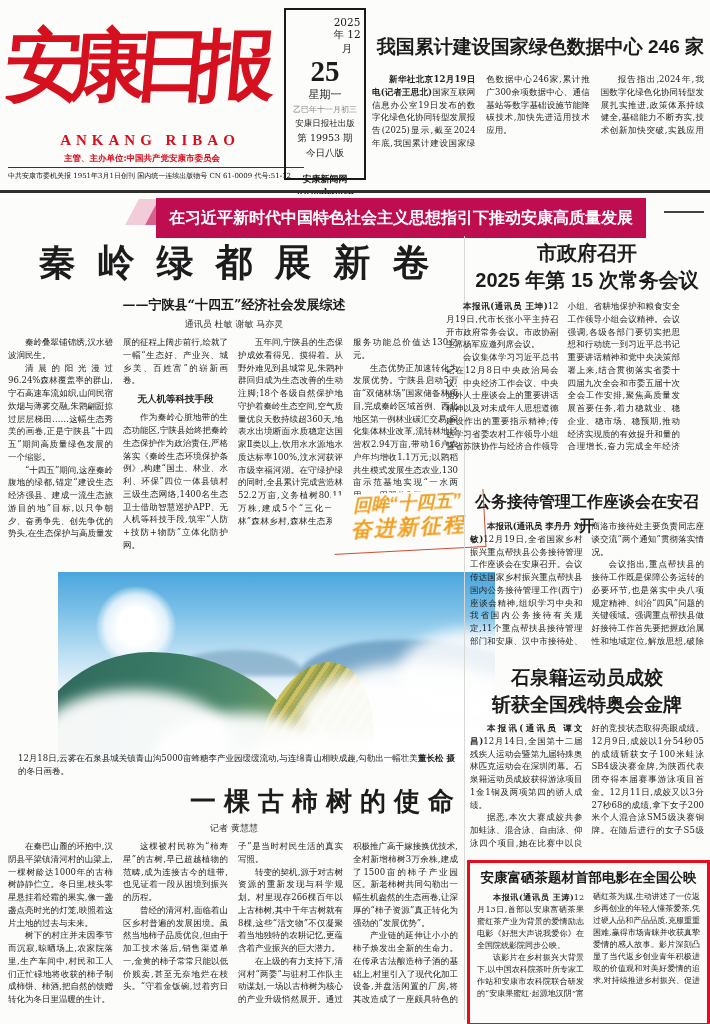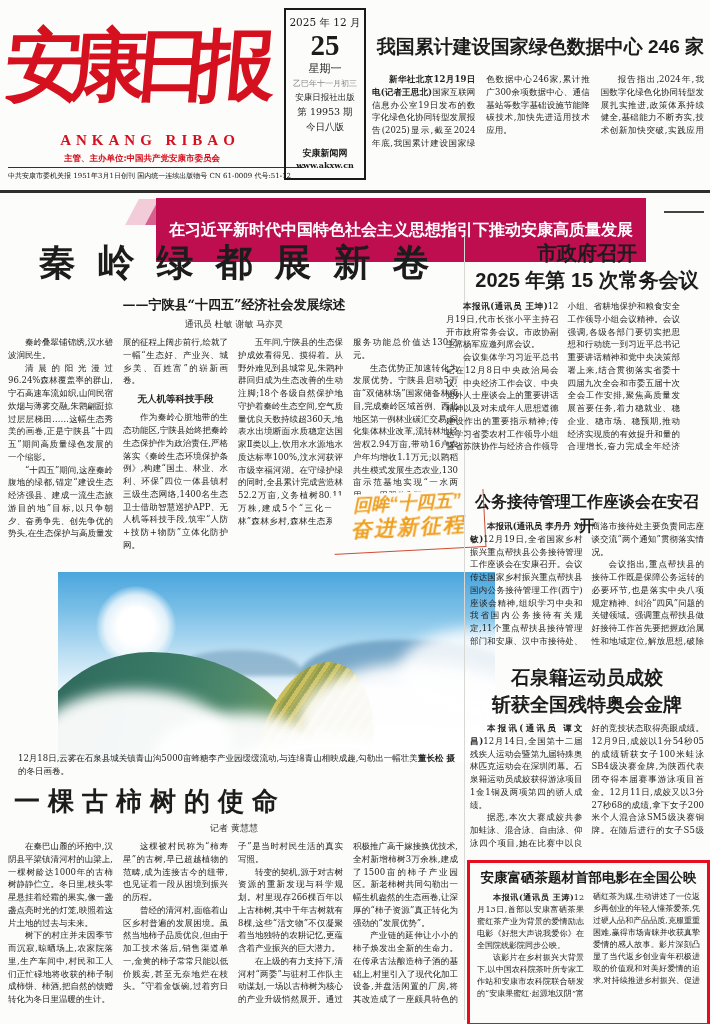--- a/index.html
+++ b/index.html
@@ -9,21 +9,21 @@
   .mh-title{position:absolute;left:6px;top:16px;width:278px;font-size:78px;line-height:1.25;font-weight:bold;
             color:#d5101f;letter-spacing:-14px;white-space:nowrap;transform:skewX(-5deg);font-family:"DejaVu Serif",serif;}
   .mh-en{position:absolute;left:30px;top:132px;width:240px;text-align:center;color:#d5101f;font-weight:bold;
          font-size:15px;letter-spacing:5px;font-family:"Liberation Serif",serif;}
   .mh-org{position:absolute;left:8px;top:153px;width:268px;text-align:center;color:#d5101f;font-weight:bold;font-size:8.5px;}
   .mh-info{position:absolute;left:8px;top:167px;width:296px;border-top:1px solid #333;padding-top:3px;
            font-size:7px;white-space:nowrap;color:#111;}
   
   .datebox{position:absolute;left:284px;top:8px;width:78px;height:162px;border:2px solid #1a1a1a;
            text-align:center;padding-top:6px;box-sizing:content-box;}
-  .db-date{font-size:10.5px;}
+  .db-date{font-size:10.5px;padding-left:44px;}
   .db-day{font-size:29px;font-weight:bold;line-height:31px;font-family:"Liberation Serif",serif;}
   .db-weekday{font-size:11px;}
   .db-lunar{font-size:8px;color:#888;margin-top:2px;}
   .db-pub{font-size:8.5px;margin-top:3px;}
   .db-issue,.db-pages{font-size:9.5px;margin-top:2px;}
   .db-site{font-size:9px;font-weight:bold;margin-top:13px;}
   .db-url{font-size:8px;font-weight:bold;}
   
   .topstory{position:absolute;left:372px;top:34px;width:332px;}
   .ts-hl{font-family:"Liberation Sans",sans-serif;font-weight:bold;font-size:19px;text-align:right;
@@ -36,21 +36,21 @@
   .cols3{column-count:3;column-gap:11px;}
   .cols4{column-count:4;column-gap:10px;}
   .ts-body{height:88px;}
   
   .rule{position:absolute;left:0;top:190px;width:710px;height:2.5px;background:#2e2e2e;}
   .vrule{position:absolute;left:464px;top:236px;width:1px;height:784px;background:#d8d8d4;}
   
   .banner{position:absolute;left:0;top:198px;width:710px;height:30px;}
   .bn-deco1{position:absolute;left:132px;top:1px;width:74px;height:26px;background:#f3ccd9;transform:skewX(-28deg);}
   .bn-deco2{position:absolute;left:152px;top:1px;width:46px;height:26px;background:#d6618f;transform:skewX(-28deg);}
-  .bn-bar{position:absolute;left:156px;top:0;height:28px;background:#bf0e50;color:#fff;padding:18px 13px;
+  .bn-bar{position:absolute;left:156px;top:0;height:28px;background:#bf0e50;color:#fff;padding:6px 13px;
           font-family:"Liberation Sans",sans-serif;font-weight:bold;font-size:16px;line-height:28px;white-space:nowrap;}
   .bn-line{position:absolute;left:664px;right:6px;top:13px;height:2px;background:#444;}
   
   .q-hl{position:absolute;left:6px;top:238px;width:456px;margin:0;text-align:center;
         font-family:"Liberation Sans",sans-serif;font-weight:bold;font-size:37px;letter-spacing:22px;text-indent:22px;}
   .q-sub{position:absolute;left:6px;top:296px;width:456px;text-align:center;font-weight:bold;font-size:13px;}
   .q-by{position:absolute;left:6px;top:318px;width:456px;text-align:center;font-size:9px;color:#333;}
   .q-body{position:absolute;left:8px;top:336px;width:450px;height:216px;}
   
   .badge{position:absolute;left:332px;top:492px;width:152px;height:58px;text-align:center;transform:rotate(-3deg);
@@ -75,21 +75,21 @@
           border-radius:55% 45% 0 0/100% 75% 0 0;}
   .ph-cloud{position:absolute;background:#fff;border-radius:50%;filter:blur(7px);opacity:.95;}
   .ph-c1{left:-5%;top:62%;width:45%;height:55%;}
   .ph-c2{left:22%;top:74%;width:40%;height:45%;}
   .ph-c3{left:55%;top:48%;width:55%;height:60%;}
   .ph-c4{left:78%;top:30%;width:35%;height:45%;opacity:.85;}
   .ph-c5{left:40%;top:86%;width:45%;height:30%;}
   .caption{position:absolute;left:18px;top:752px;width:437px;font-size:8.5px;line-height:1.5;color:#222;}
   .cap-credit{float:right;font-weight:bold;}
   
-  .t-hl{position:absolute;left:6px;top:784px;width:456px;margin:0;text-align:left;font-weight:bold;
+  .t-hl{position:absolute;left:6px;top:784px;width:456px;margin:0;text-align:right;font-weight:bold;
         font-size:26px;letter-spacing:8px;text-indent:8px;font-family:"DejaVu Serif",serif;}
   .t-by{position:absolute;left:6px;top:822px;width:456px;text-align:center;font-size:9px;color:#333;}
   .t-body{position:absolute;left:8px;top:840px;width:450px;height:178px;}
   
   .r-hl{position:absolute;left:470px;width:234px;margin:0;text-align:center;font-family:"Liberation Sans",sans-serif;font-weight:bold;}
   .gov-hl{top:240px;font-size:20px;line-height:27px;}
   .gov-body{position:absolute;left:446px;top:300px;width:234px;height:154px;}
   .rec-hl{top:466px;font-size:16px;line-height:24px;}
   .rec-body{position:absolute;left:470px;top:520px;width:234px;height:136px;}
   .ath-hl{top:664px;font-size:19px;line-height:27px;}

